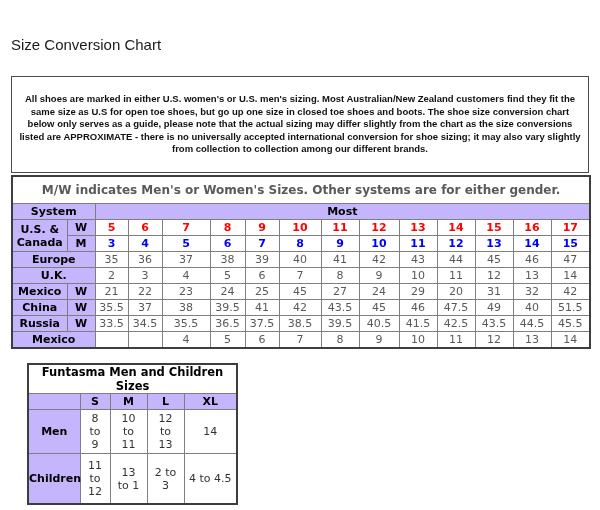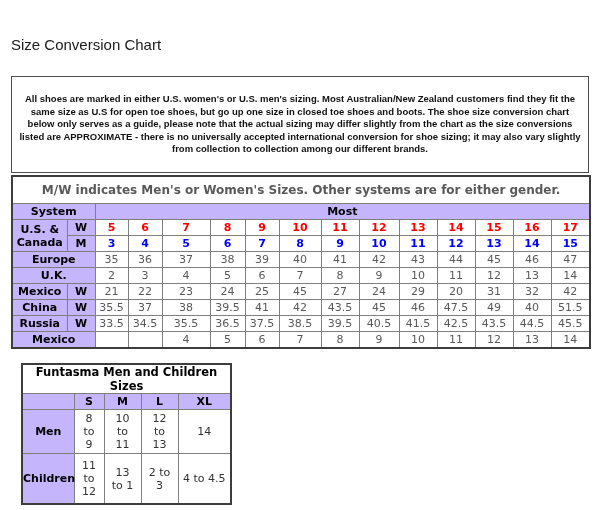--- a/index.html
+++ b/index.html
@@ -60,21 +60,21 @@
   tr.m-row td { color: #0000ff; font-weight: bold; }
   table.conv td.lbl, table.fun td.lbl {
     background: #c4b5fd;
     color: #000000;
     font-weight: bold;
     font-size: 11px;
   }
 
   table.fun {
     margin-top: 14px;
-    margin-left: 10px;
+    margin-left: 16px;
     width: 209px;
     border: 2px solid #3d3d3d;
     padding-left: 8px;
   }
   table.fun td {
     border: 1px solid #7f7f7f;
     text-align: center;
     vertical-align: middle;
     font-size: 11px;
     color: #333333;

